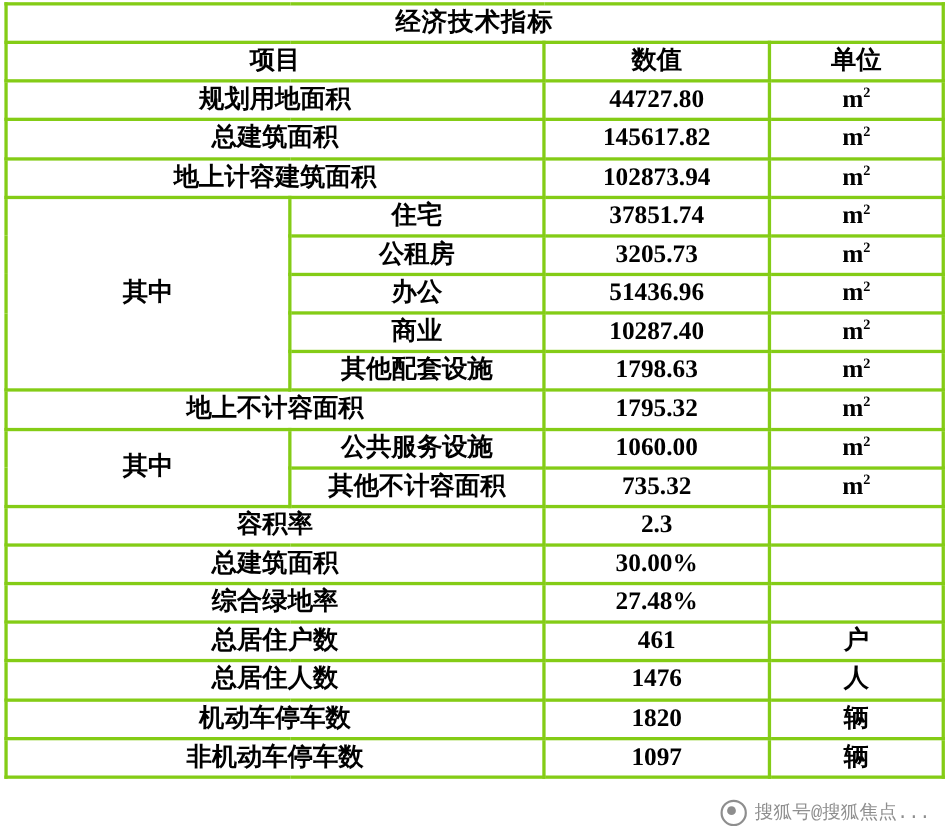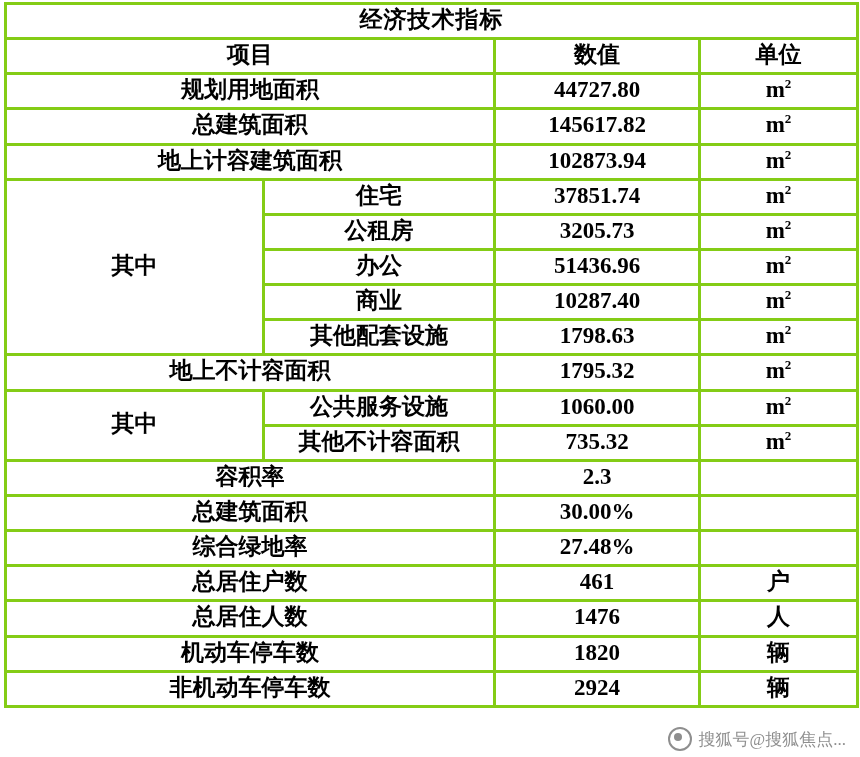--- a/index.html
+++ b/index.html
@@ -70,25 +70,24 @@
   }
   .rowspan-cell {
     font-size: 24px;
     font-weight: 700;
   }
   .watermark {
     position: absolute;
     right: 14px;
     bottom: 6px;
     display: flex;
-    align-items: center;
     gap: 7px;
     color: #6f6f6f;
     font-size: 17px;
-    font-family: Liberation Serif, serif;
+    font-family: Liberation Mono, monospace;
     opacity: 0.78;
     pointer-events: none;
   }
   .watermark .wm-logo {
     width: 20px;
     height: 20px;
     border-radius: 50%;
     border: 2px solid #6f6f6f;
     position: relative;
     flex: 0 0 auto;
@@ -213,21 +212,21 @@
         <td class="value-cell">1476</td>
         <td class="unit-cell">人</td>
       </tr>
       <tr>
         <td colspan="2">机动车停车数</td>
         <td class="value-cell">1820</td>
         <td class="unit-cell">辆</td>
       </tr>
       <tr>
         <td colspan="2">非机动车停车数</td>
-        <td class="value-cell">2924</td>
+        <td class="value-cell">1097</td>
         <td class="unit-cell">辆</td>
       </tr>
     </tbody>
   </table>
 </div>
 
 <div class="watermark">
   <span class="wm-logo"></span>
   <span>搜狐号@搜狐焦点...</span>
 </div>

